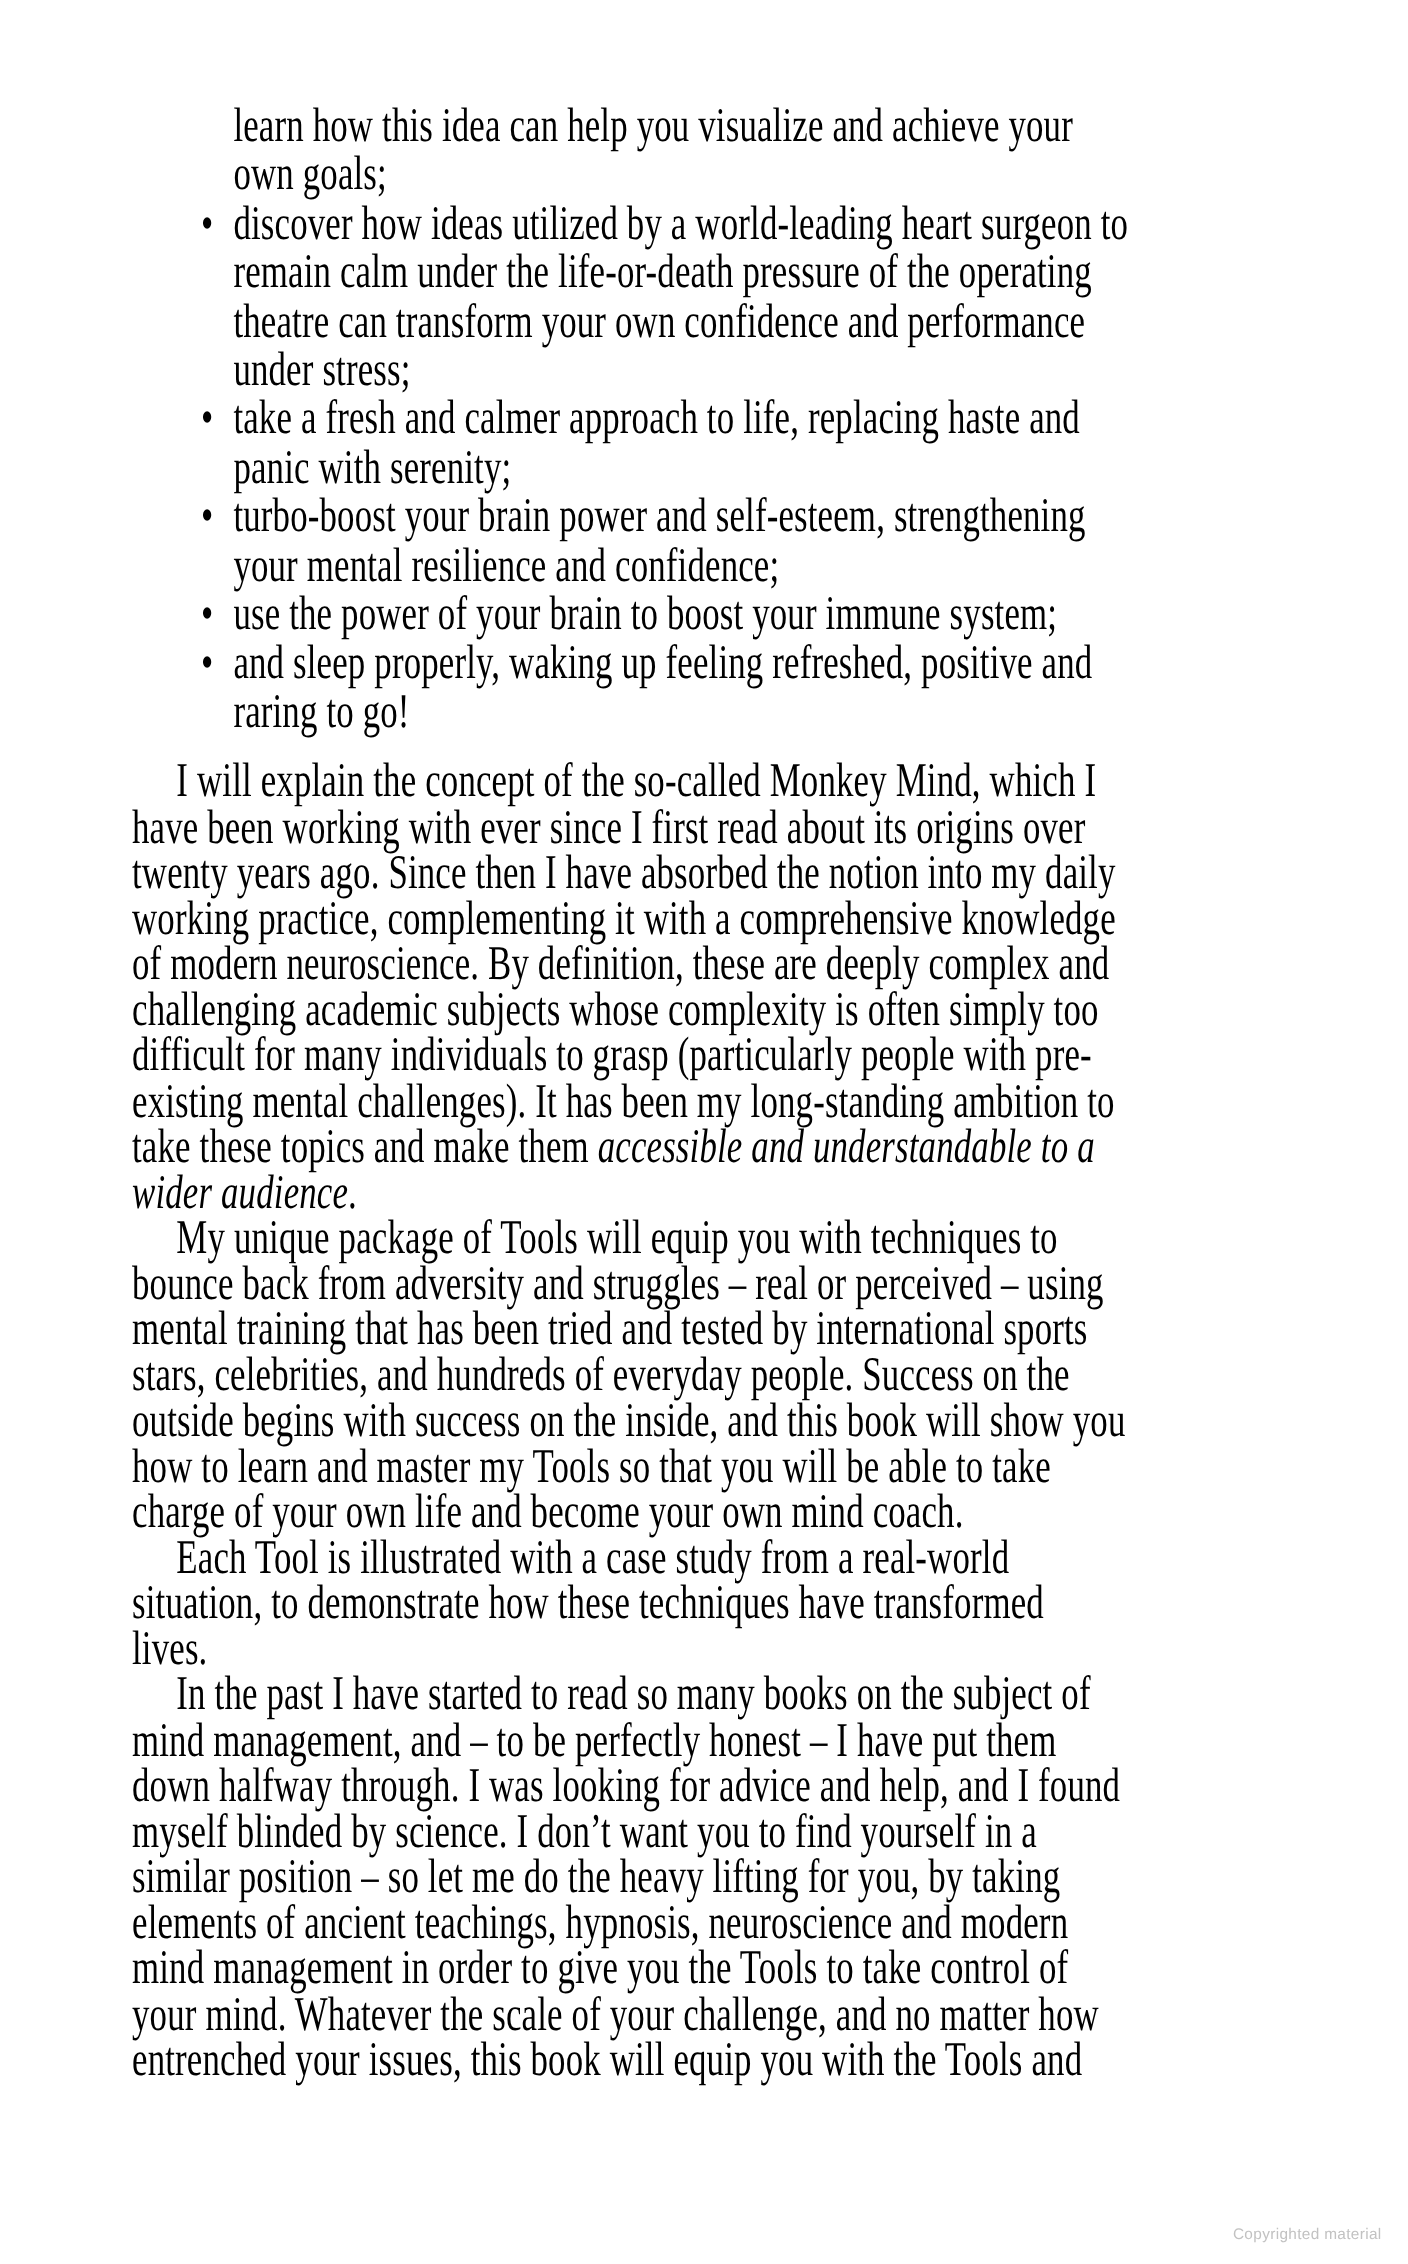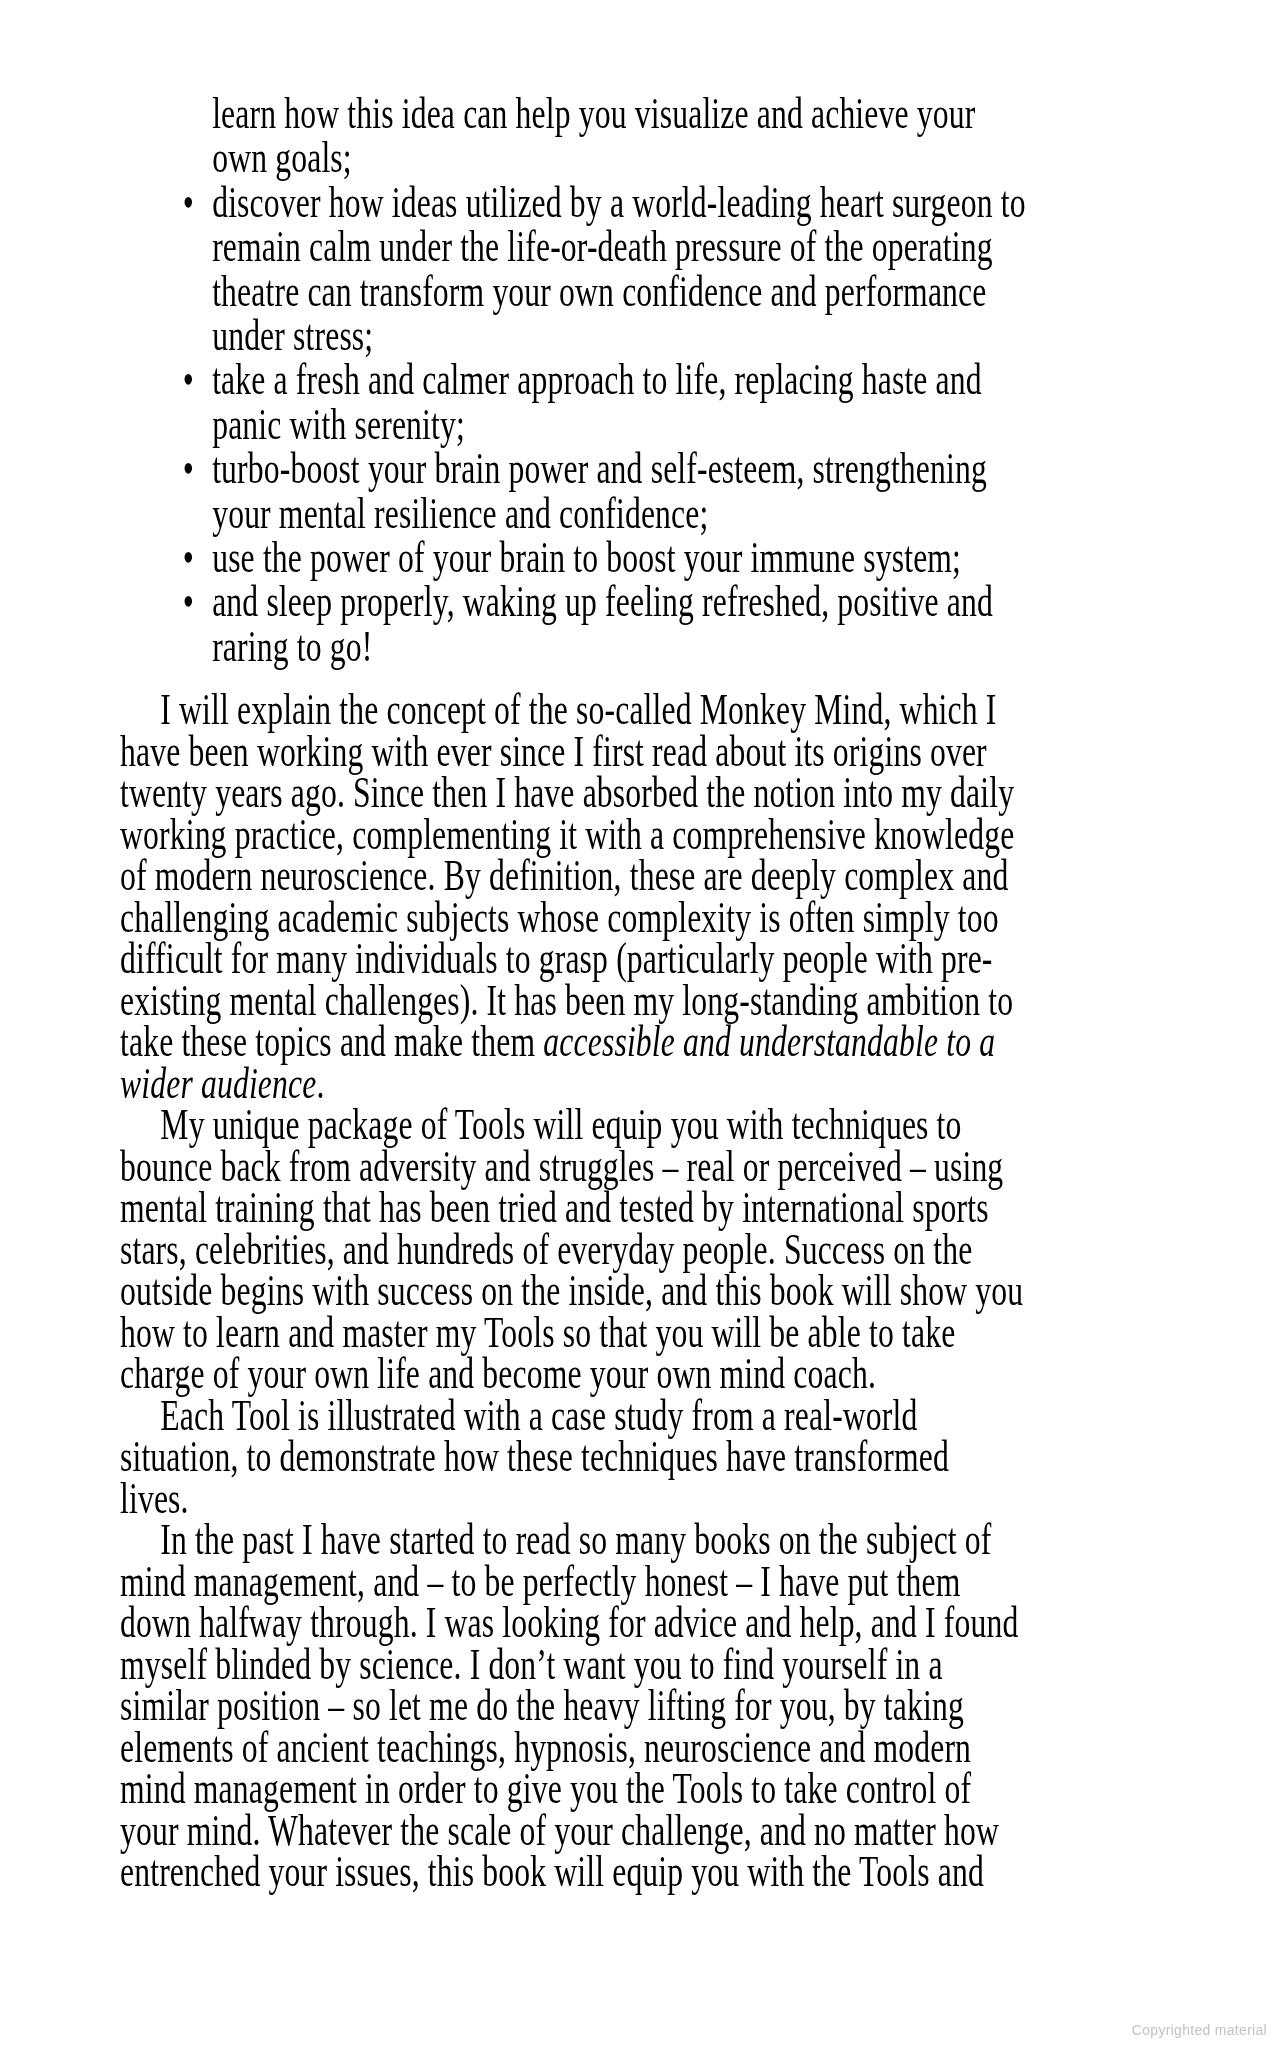--- a/index.html
+++ b/index.html
@@ -51,21 +51,21 @@
   .para .ln {
     line-height: 41.5px;
     height: 41.5px;
     white-space: nowrap;
   }
   .para .ln.first {
     padding-left: 56px;
   }
   .footer-note {
     position: absolute;
-    right: 13px;
+    right: 24px;
     top: 2022px;
     font-family: "Liberation Sans", "DejaVu Sans", sans-serif;
     font-size: 14px;
     letter-spacing: 0.3px;
   }
 </style>
 </head>
 <body>
 
 <div class="page" style="background: rgb(255, 255, 255);">

